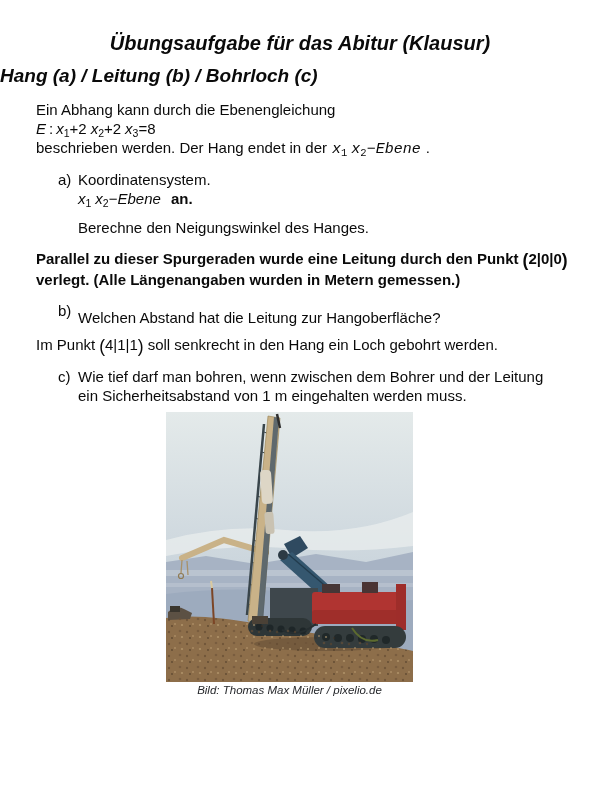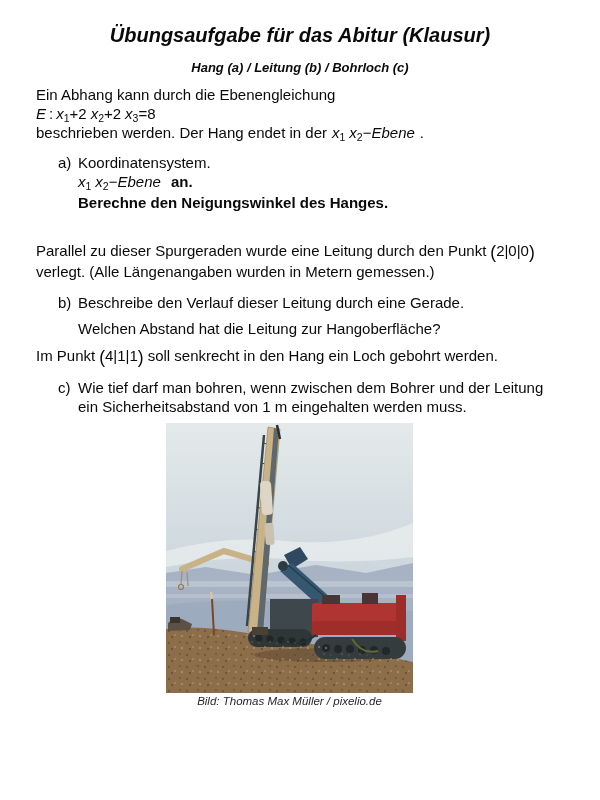--- a/index.html
+++ b/index.html
@@ -4,50 +4,50 @@
 <style>
   html,body{margin:0;padding:0;}
   body{
     width:600px;height:800px;background:#ffffff;
     font-family:"Liberation Sans",sans-serif;color:#0a0a0a;
     -webkit-font-smoothing:antialiased;
   }
   .page{position:relative;width:600px;height:800px;background:#fff;overflow:hidden;}
 
   .title{
-    margin:0;padding-top:24px;text-align:center;
+    margin:0;padding-top:32px;text-align:center;
     font-size:20px;font-weight:bold;font-style:italic;line-height:22px;
   }
   .subtitle{
-    margin:14px 0 0 0;text-align:center;
-    font-size:13px;font-weight:bold;font-style:italic;line-height:16px;
+    margin:14px 0 0 0;
+    font-size:19px;font-weight:bold;font-style:italic;line-height:16px;
   }
   .para{
     margin:0 28px 0 36px;font-size:15px;line-height:19px;
   }
-  .intro{margin-top:9px;}
+  .intro{margin-top:16px;}
   .equation{
     font-size:15px;line-height:19px;margin:0 28px 0 36px;
   }
   .frm i{font-style:italic;}
   .frm sub{font-size:10.5px;line-height:0;vertical-align:-3px;}
   .frm .colon{margin:0 3px;}
   .frm .sp{margin-left:4px;}
-  .plane-wrap{margin:0 5px;}
+  .plane-wrap{margin:0 5px;font-family:Liberation Mono, monospace;}
   .task{
     display:flex;margin:0 28px 0 58px;font-size:15px;line-height:19px;
   }
   .task .marker{flex:0 0 20px;}
   .task .task-body{flex:1;}
   .task-a{margin-top:11px;}
   .task-b{margin-top:12px;}
   .task-c{margin-top:12px;}
   .tp{margin-top:7px;}
-  .tp2{margin-top:2px;font-weight:bold;}
-  .para-parallel{margin-top:29px;}
+  .tp2{margin-top:10px;}
+  .para-parallel{margin-top:12px;font-weight:bold;}
   .para-impunkt{margin-top:8px;}
   .pt{white-space:nowrap;margin:0 4px;}
   .pt .paren{font-size:17.5px;vertical-align:-1.5px;}
   .figure{margin:7px 0 0 166px;width:290px;}
   .photo-svg{display:block;width:247px;height:270px;}
   .caption{
     margin-top:2px;width:247px;text-align:center;
     font-size:11.5px;font-style:italic;color:#26282c;line-height:13px;
   }
 </style>
@@ -83,21 +83,20 @@
   </div>
 
   <p class="para para-parallel">
     <span>Parallel zu dieser Spurgeraden wurde eine Leitung durch den Punkt</span><span class="pt"><span class="paren">(</span><span>2|0|0</span><span class="paren">)</span></span><br>
     <span>verlegt. (Alle Längenangaben wurden in Metern gemessen.)</span>
   </p>
 
   <div class="task task-b">
     <span class="marker">b)</span>
     <div class="task-body">
-      <div>Beschreibe den Verlauf dieser Leitung durch eine Gerade.</div>
       <div class="tp">Welchen Abstand hat die Leitung zur Hangoberfläche?</div>
     </div>
   </div>
 
   <p class="para para-impunkt">
     <span>Im Punkt</span><span class="pt"><span class="paren">(</span><span>4|1|1</span><span class="paren">)</span></span><span>soll senkrecht in den Hang ein Loch gebohrt werden.</span>
   </p>
 
   <div class="task task-c">
     <span class="marker">c)</span>

